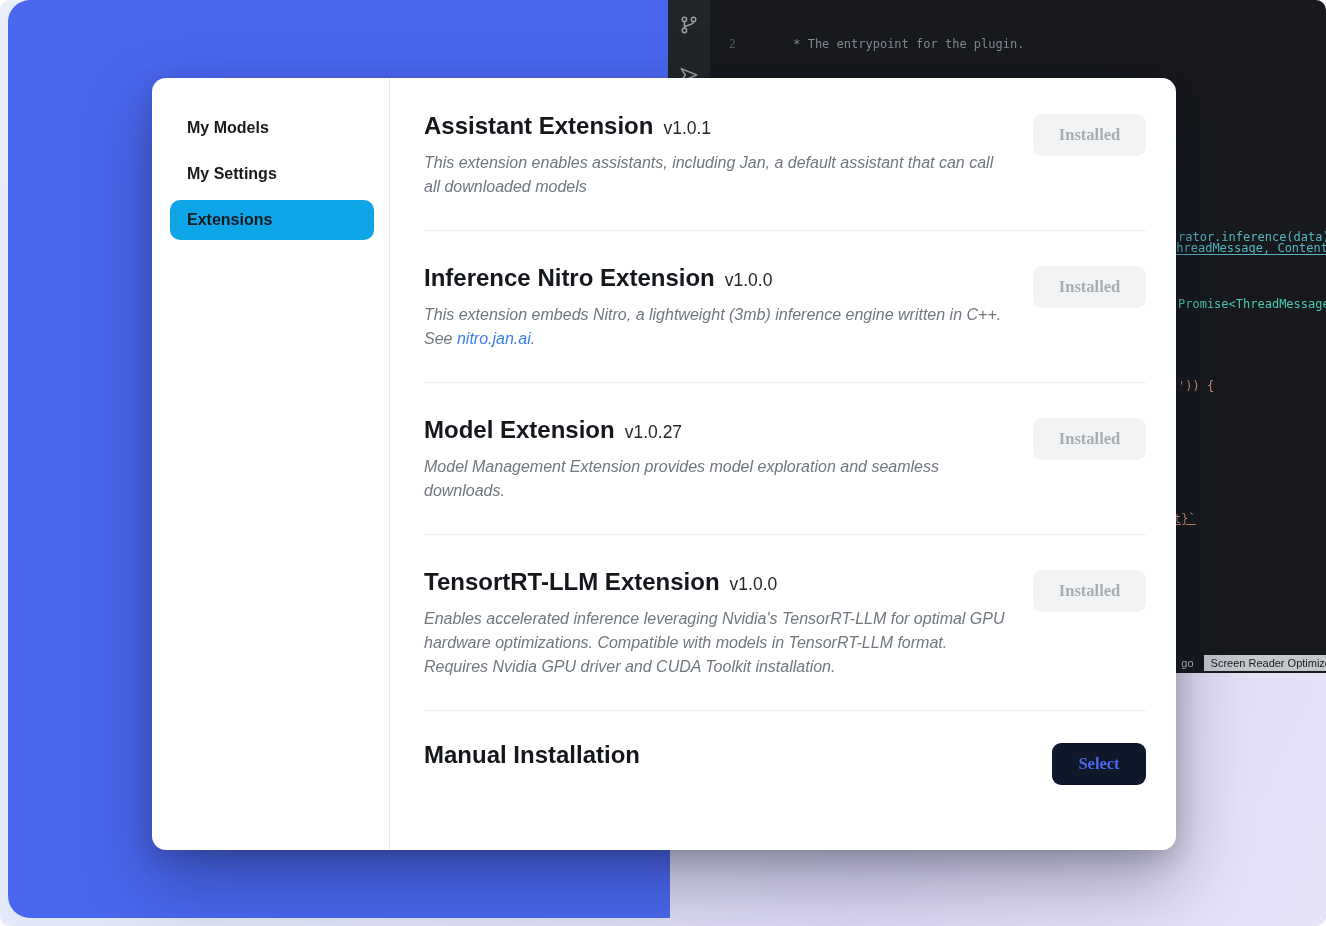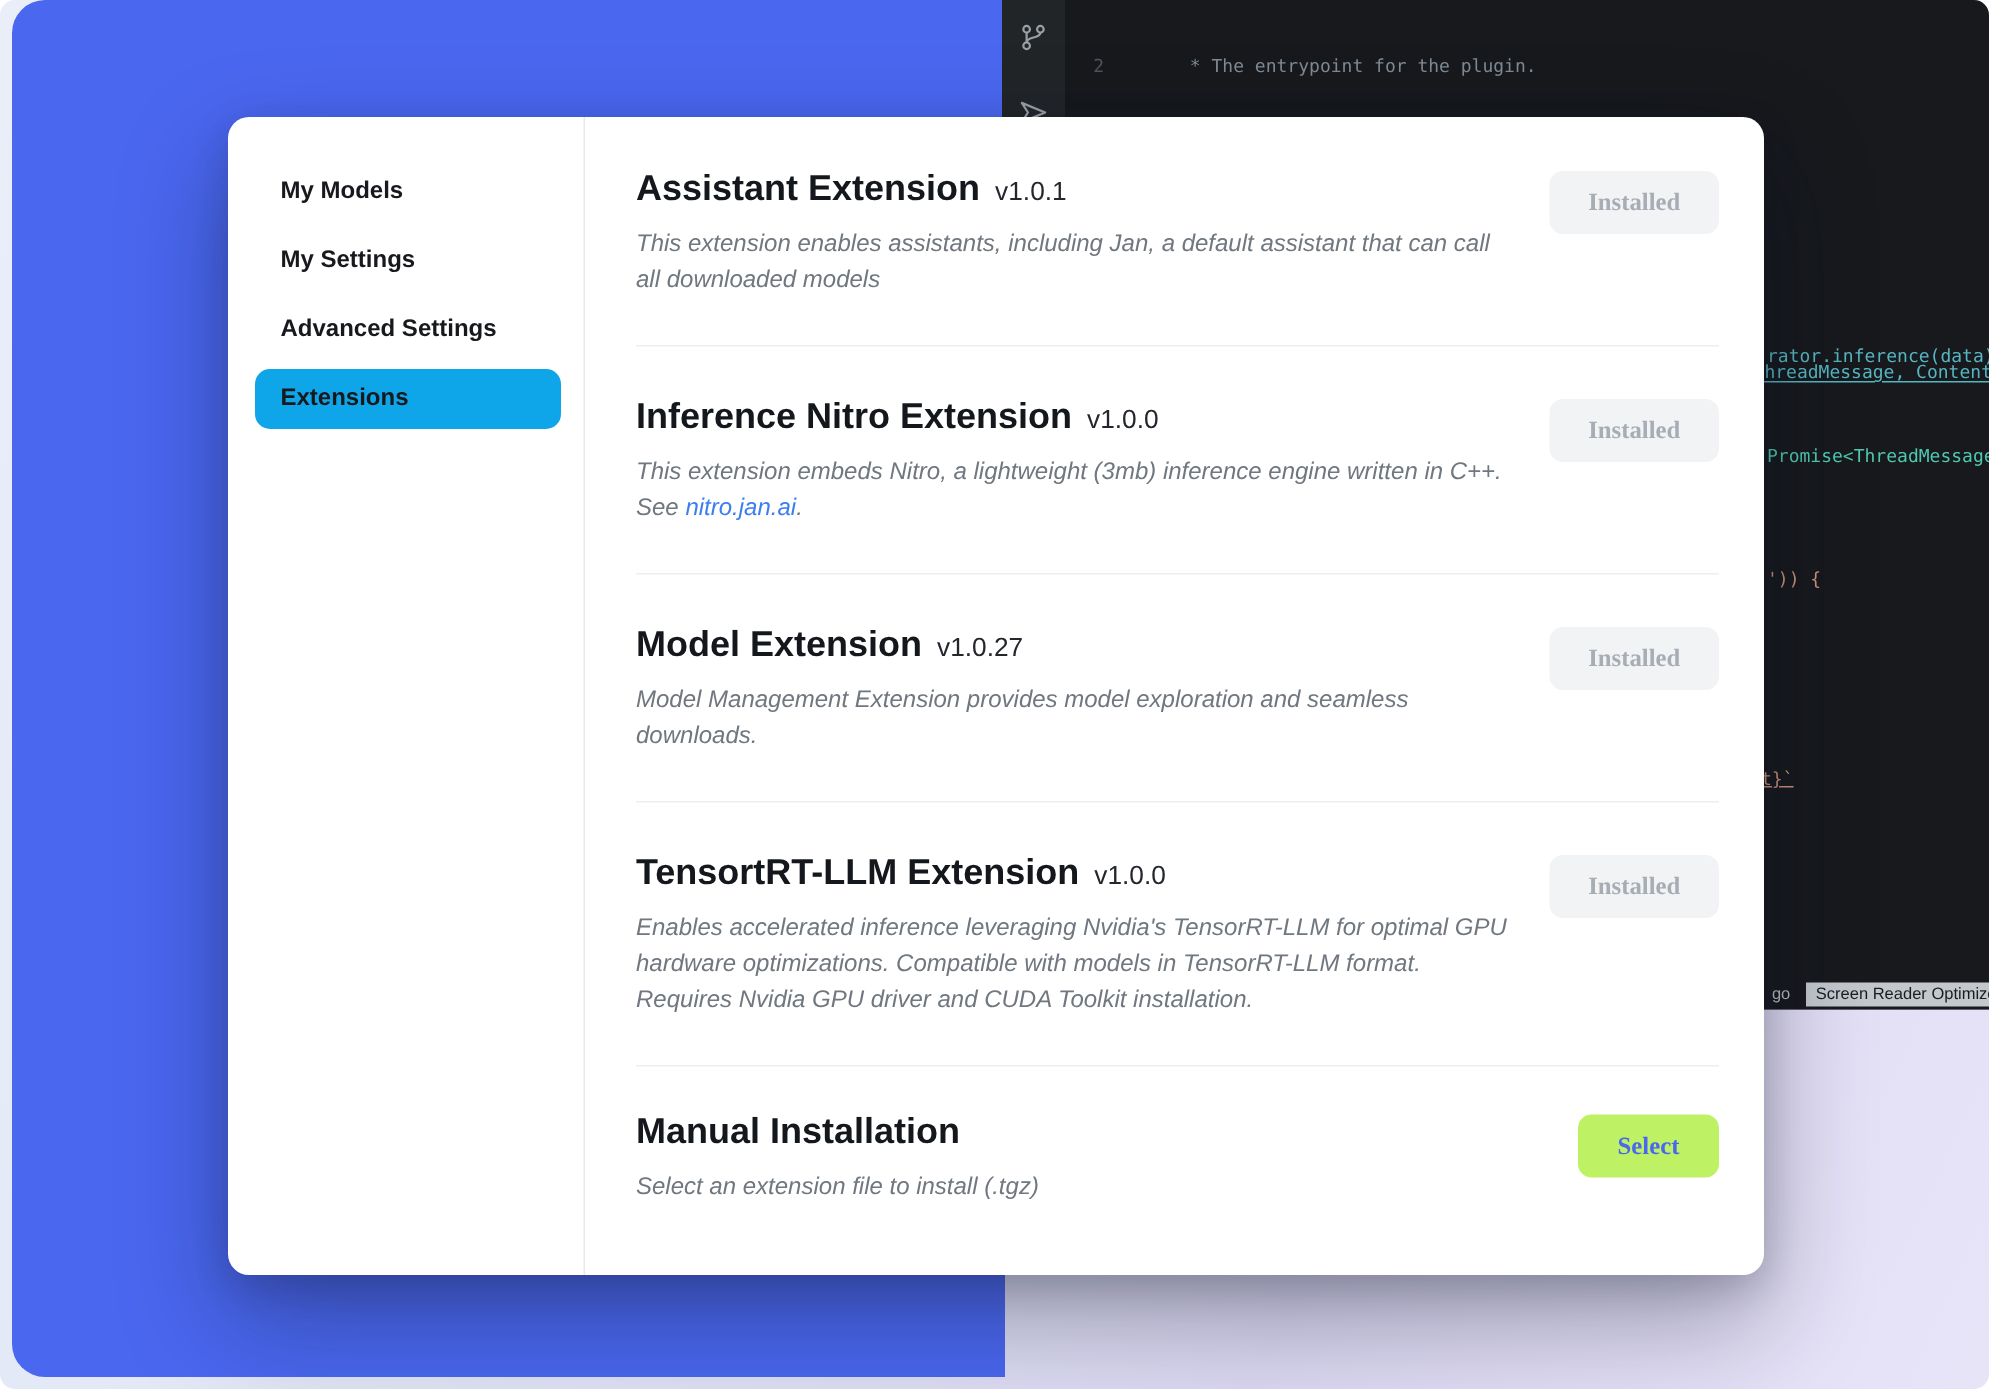--- a/index.html
+++ b/index.html
@@ -83,21 +83,21 @@
   .ext-title { font-size:24px; font-weight:700; color:#14171c; }
   .ext-ver { font-size:17.5px; color:#23262c; }
   .ext-desc { font-size:16px; line-height:24px; color:#70777f;font-style:italic; }
   .link { color:#3c7ef0; cursor:pointer; text-decoration:none; }
 
   .btn {
     border:none; border-radius:9px; font-family:Liberation Serif, serif; font-size:16.5px;
     font-weight:600; padding:11px 20px; cursor:pointer; flex:0 0 auto; margin-top:2px;
   }
   .btn.installed { background:#f2f3f5; color:#a7adb5; min-width:113px; }
-  .btn.select { background:#bef264; color:#4968ee; min-width:94px; }
+  .btn.select { background:#0f172a; color:#4968ee; min-width:94px; }
 </style>
 </head>
 <body>
 
 <div class="canvas">
 
   <div class="blue-panel"></div>
 
   <div class="editor">
     <div class="activity-bar">
@@ -148,21 +148,20 @@
       <span class="status-left">go</span>
       <span class="status-chip">Screen Reader Optimize</span>
     </div>
   </div>
 
   <div class="modal">
 
     <aside class="sidebar">
       <div class="side-item">My Models</div>
       <div class="side-item">My Settings</div>
-      <div class="side-item">Advanced Settings</div>
       <div class="side-item active">Extensions</div>
     </aside>
 
     <main class="content">
 
       <section class="ext-row first">
         <div class="ext-info">
           <div class="ext-head">
             <span class="ext-title">Assistant Extension</span>
             <span class="ext-ver">v1.0.1</span>
@@ -203,21 +202,20 @@
           <p class="ext-desc">Enables accelerated inference leveraging Nvidia's TensorRT-LLM for optimal GPU hardware optimizations. Compatible with models in TensorRT-LLM format. Requires Nvidia GPU driver and CUDA Toolkit installation.</p>
         </div>
         <button class="btn installed">Installed</button>
       </section>
 
       <section class="ext-row last">
         <div class="ext-info">
           <div class="ext-head">
             <span class="ext-title">Manual Installation</span>
           </div>
-          <p class="ext-desc">Select an extension file to install (.tgz)</p>
         </div>
         <button class="btn select">Select</button>
       </section>
 
     </main>
   </div>
 
 </div>
 
 </body></html>

